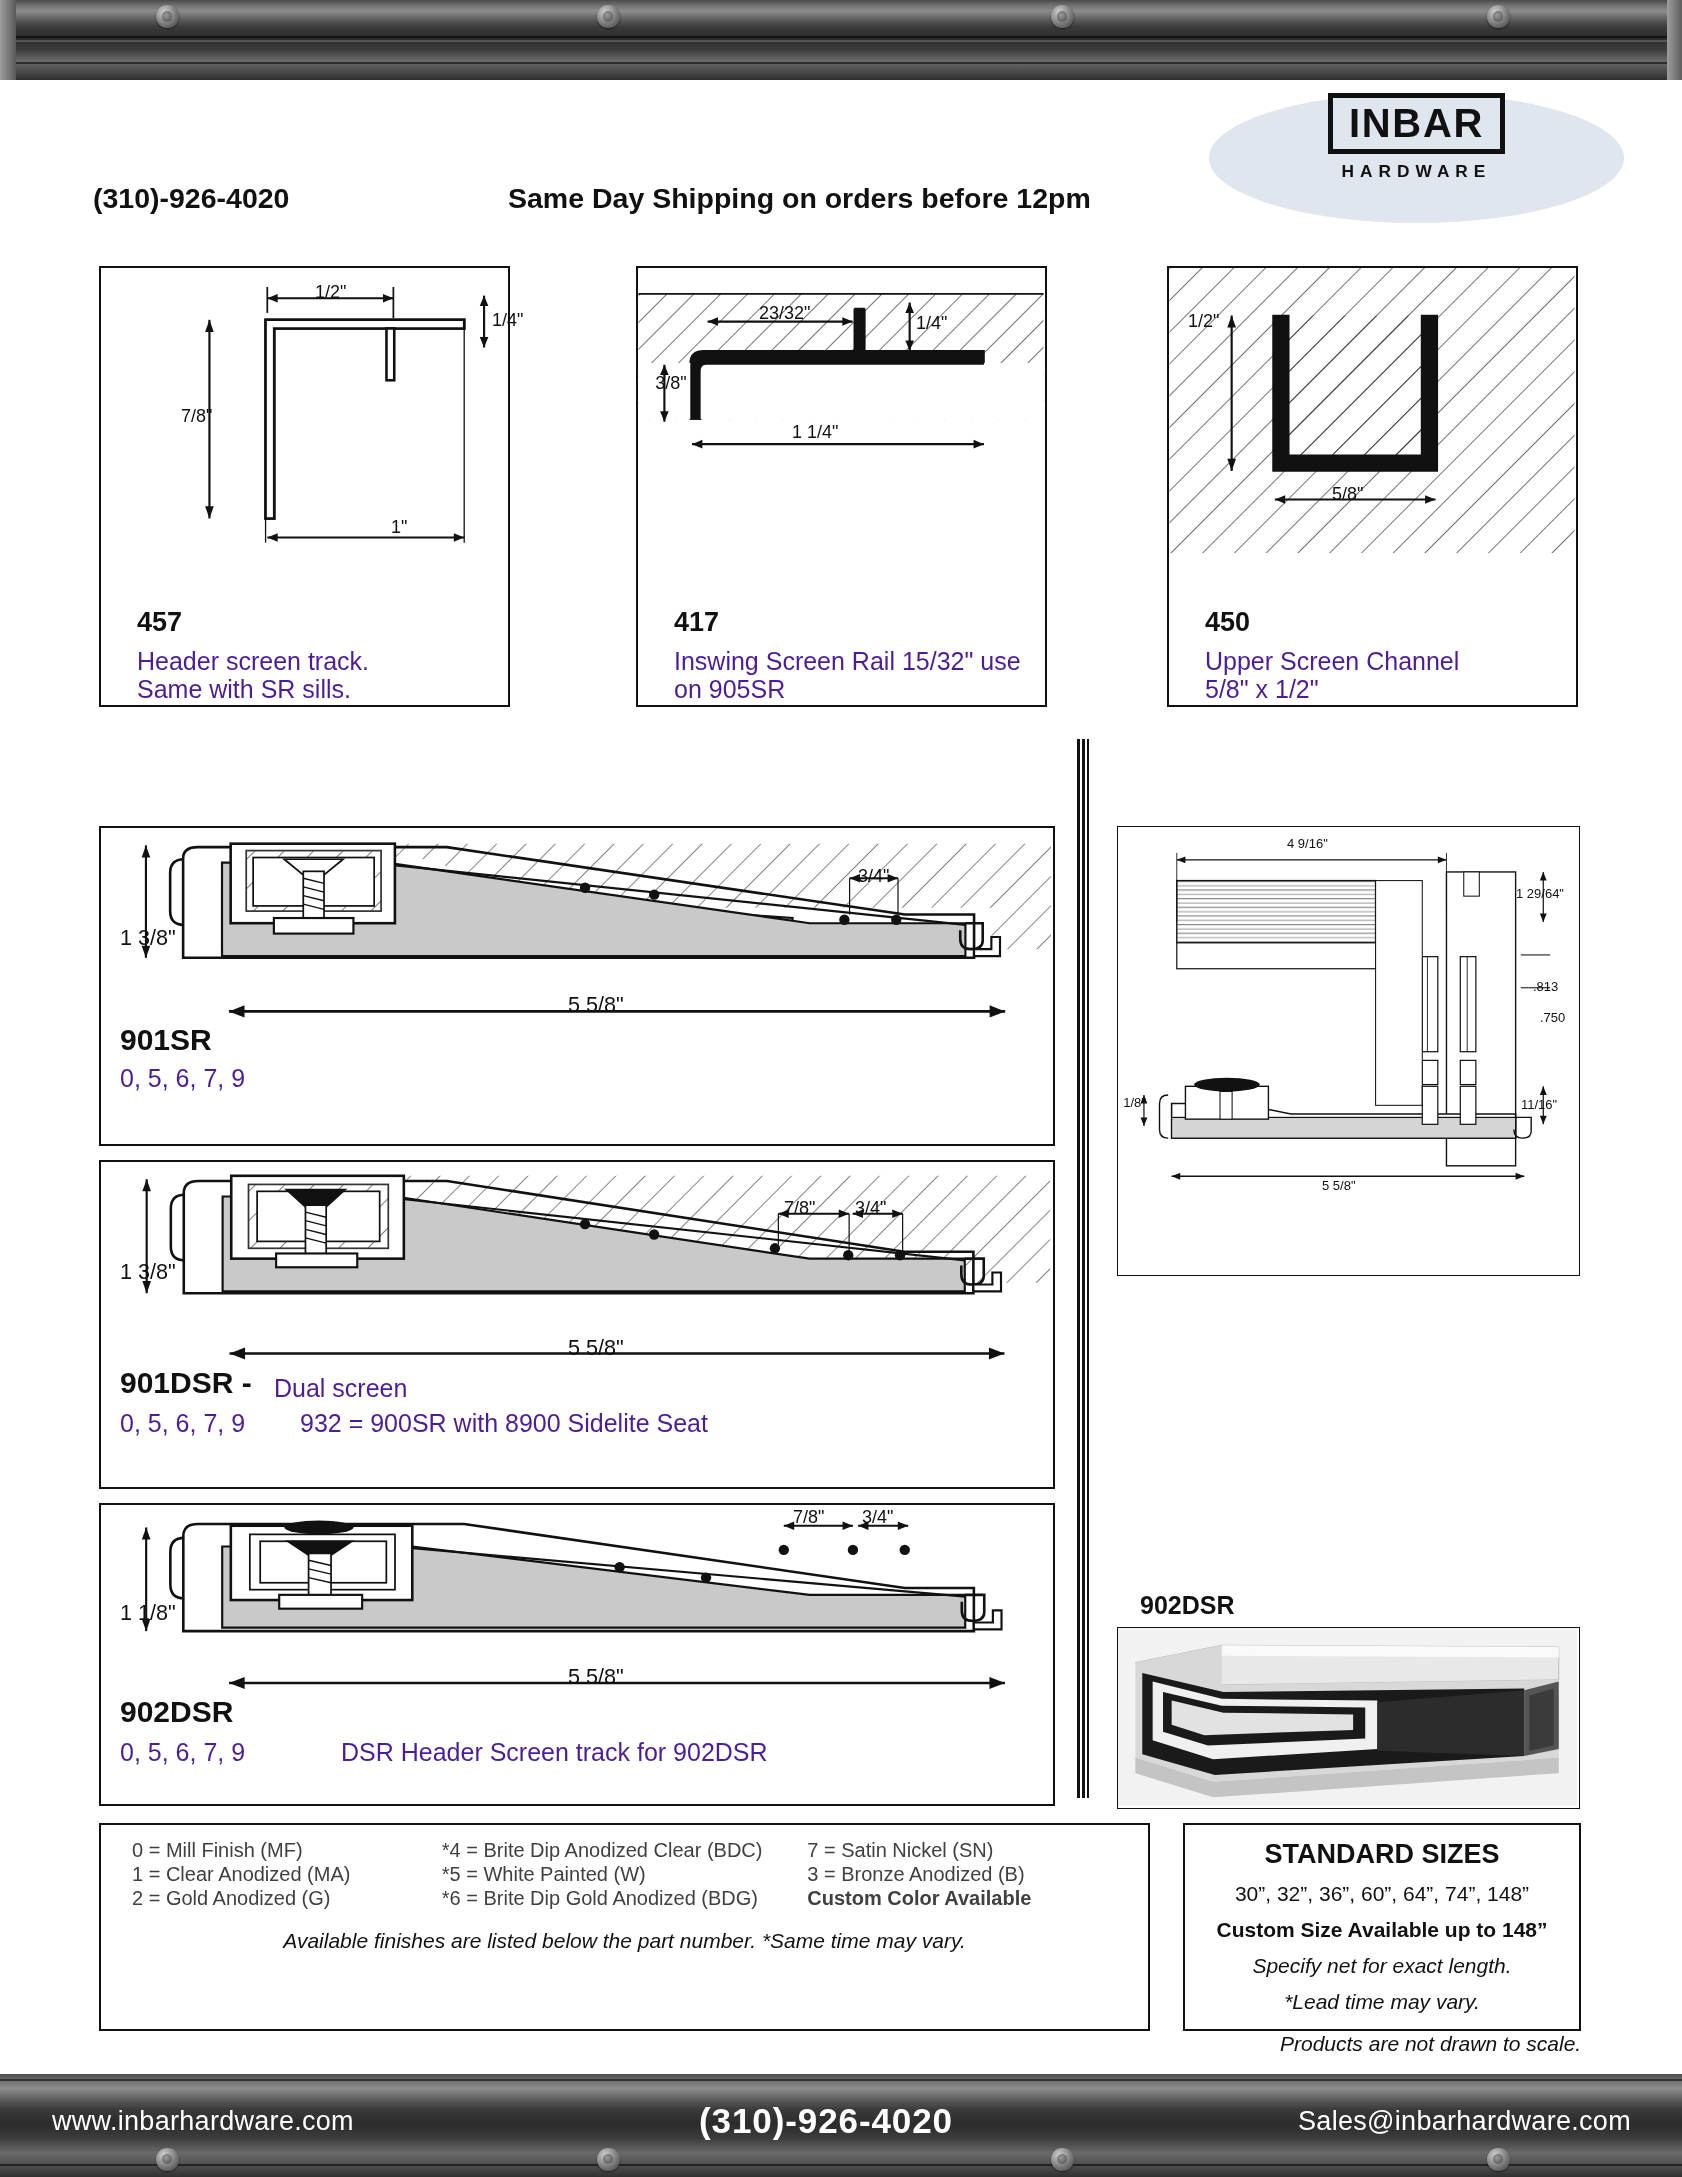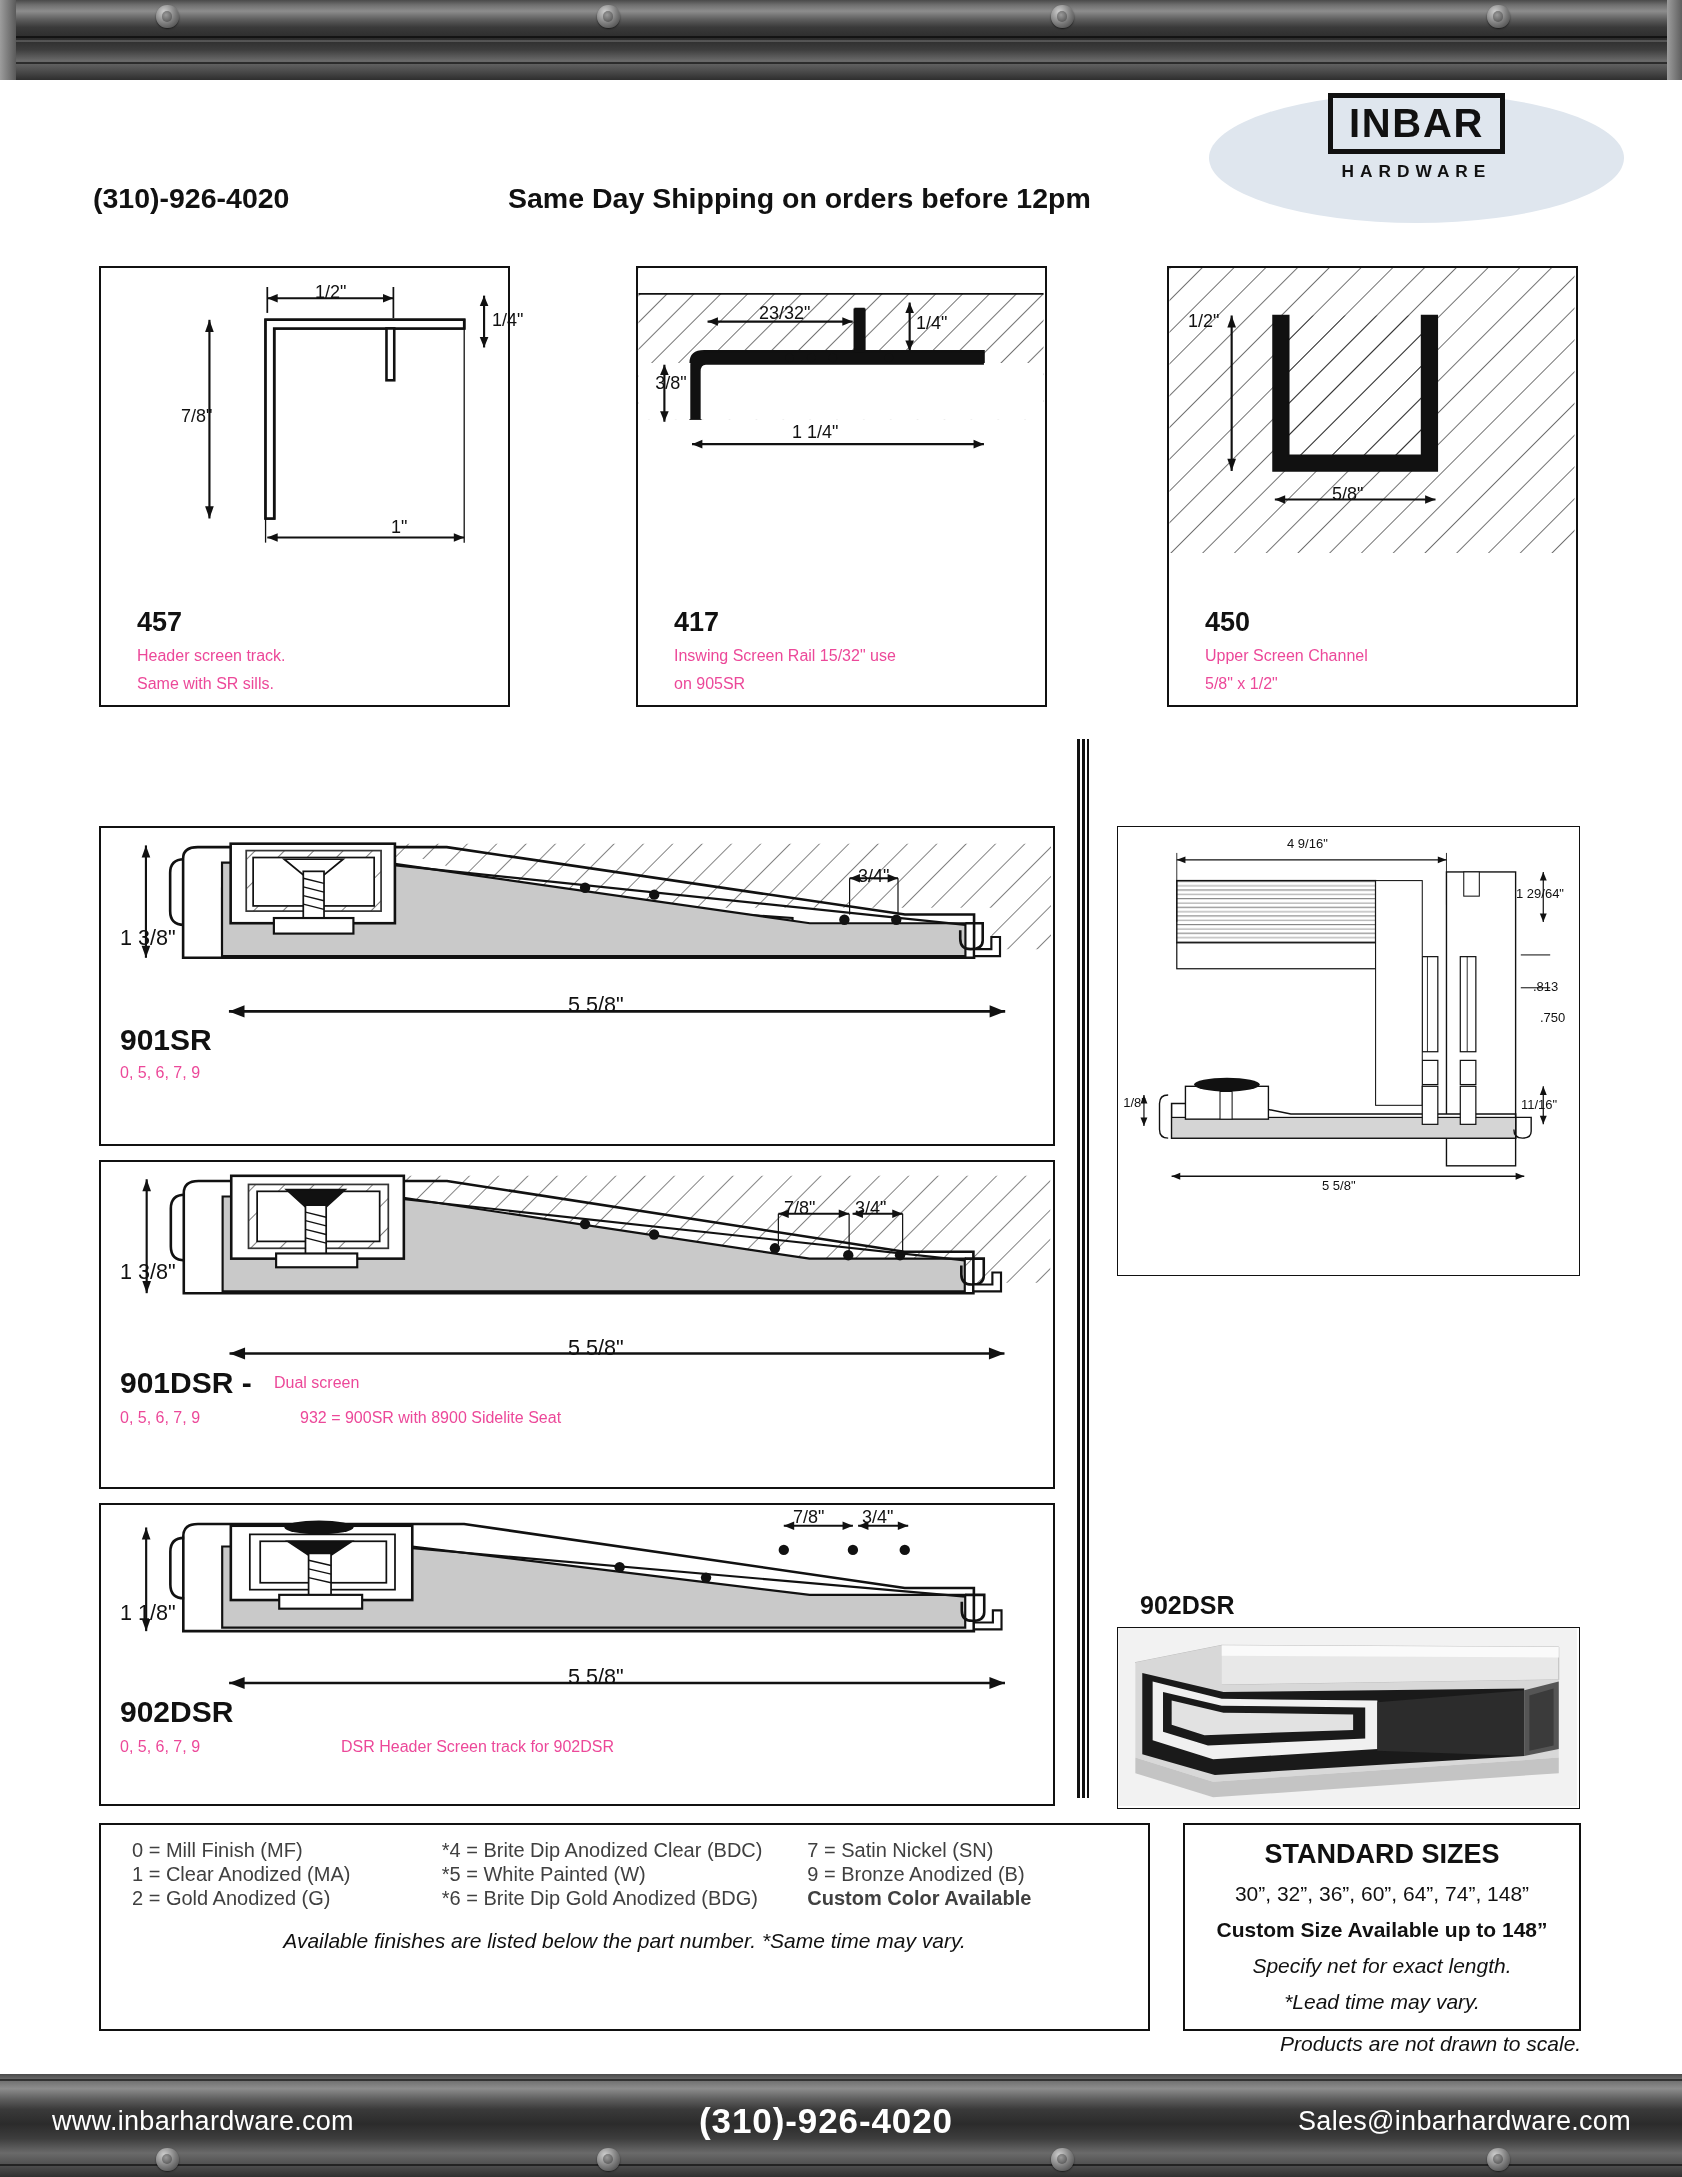--- a/index.html
+++ b/index.html
@@ -129,22 +129,22 @@
     border: 2.6px solid #111;
     background: #fff;
     box-sizing: border-box;
   }
   .fig-label {
     font-size: 27px;
     font-weight: bold;
     color: #111;
   }
   .fig-desc {
-    font-size: 16px;
-    color: #ec4899;
+    font-size: 25px;
+    color: #4c1d95;
     line-height: 1.25;
   }
   .dim {
     font-size: 18px;
     color: #111;
     font-family: "Liberation Sans", sans-serif;
   }
   .dim-big { font-size: 21.6px; }
 
   svg { display: block; }
@@ -624,21 +624,21 @@
   </svg>
 </div>
 
 <div class="box" style="left:99px;top:1823px;width:1051px;height:208px;">
   <div class="fin-grid">
     <div>0 = Mill Finish (MF)</div>
     <div>*4 = Brite Dip Anodized Clear (BDC)</div>
     <div>7 = Satin Nickel (SN)</div>
     <div>1 = Clear Anodized (MA)</div>
     <div>*5 = White Painted (W)</div>
-    <div>9 = Bronze Anodized (B)</div>
+    <div>3 = Bronze Anodized (B)</div>
     <div>2 = Gold Anodized (G)</div>
     <div>*6 = Brite Dip Gold Anodized (BDG)</div>
     <div class="bold">Custom Color Available</div>
   </div>
   <div class="fin-note">Available finishes are listed below the part number. *Same time may vary.</div>
 </div>
 
 <div class="box" style="left:1183px;top:1823px;width:398px;height:208px;">
   <div class="sizes-title">STANDARD SIZES</div>
   <div class="sizes-line">30”, 32”, 36”, 60”, 64”, 74”, 148”</div>

